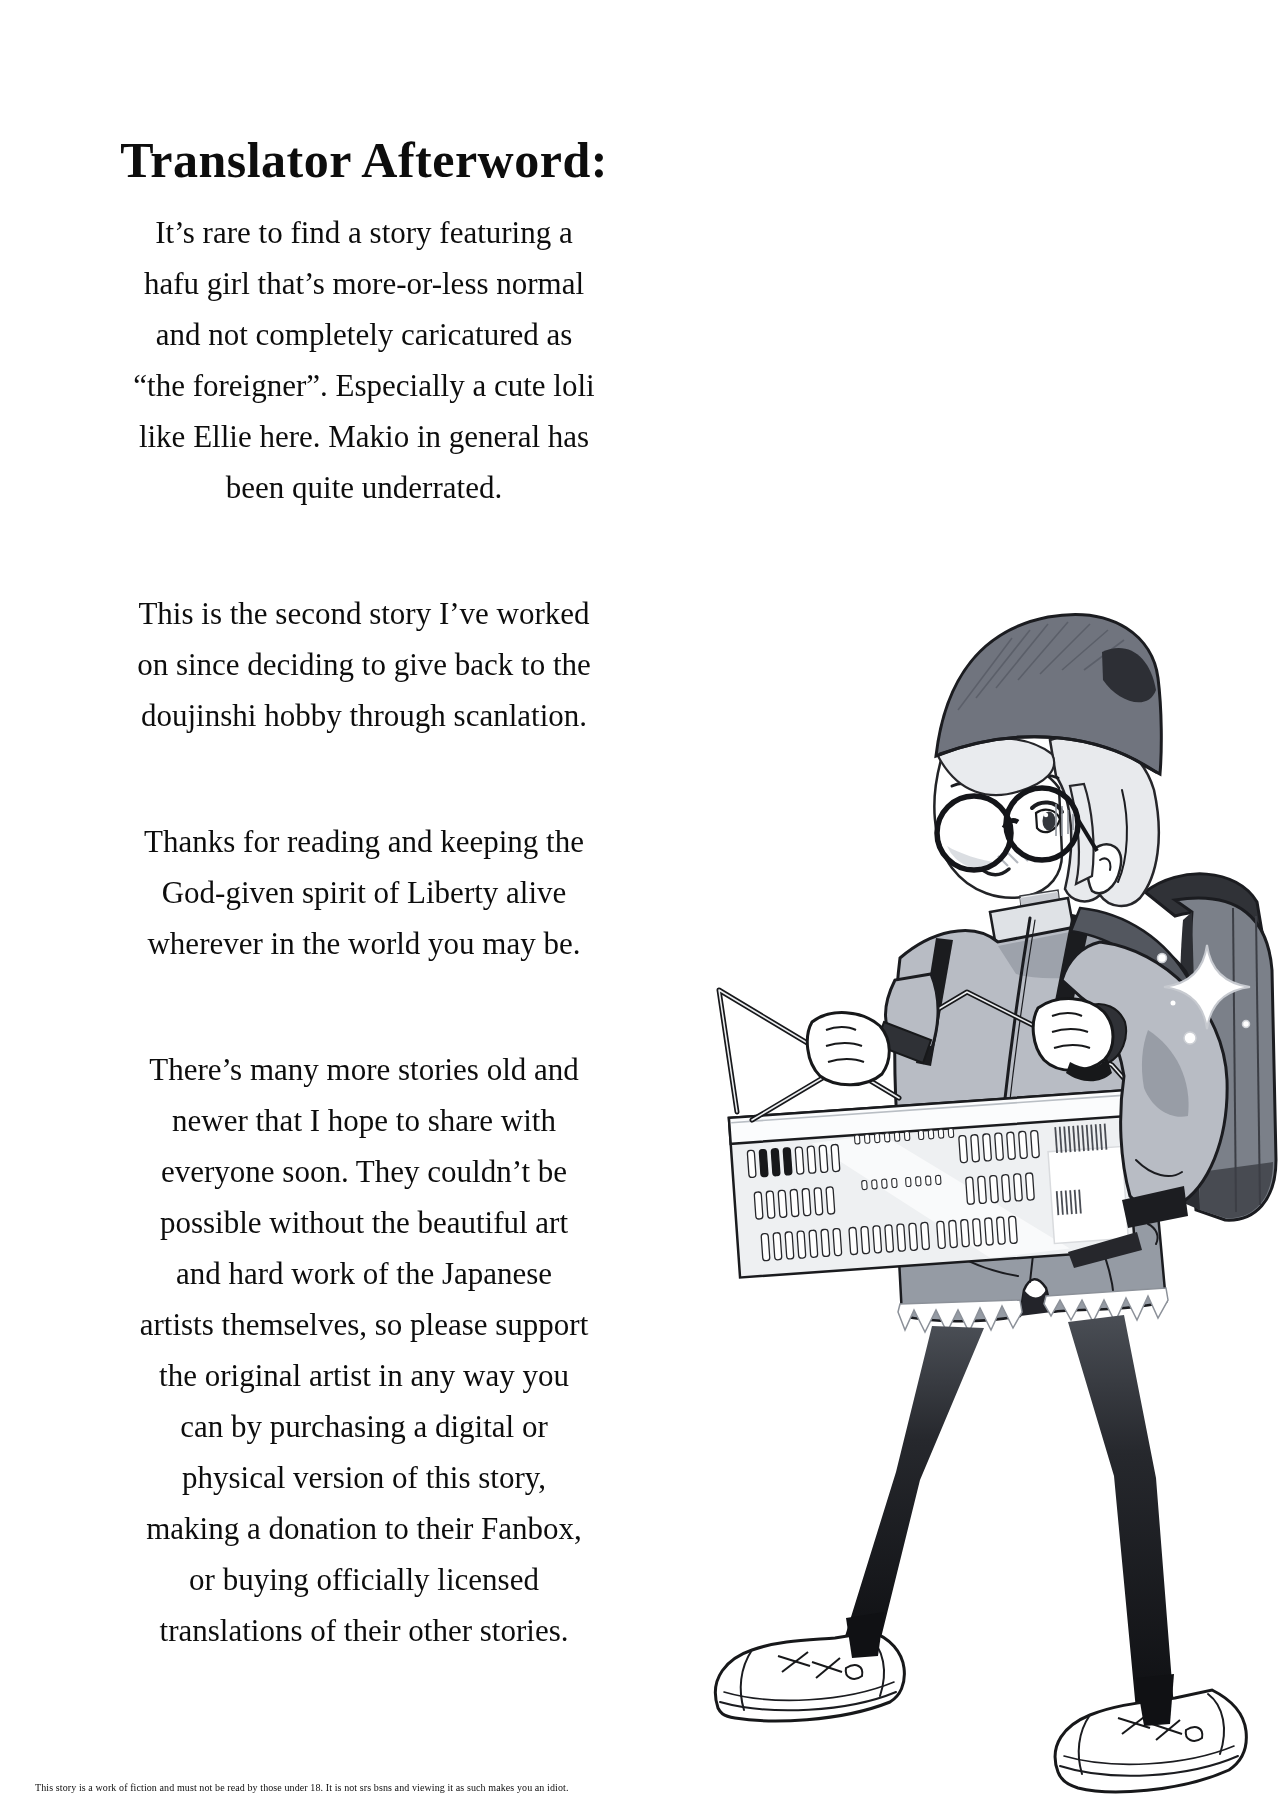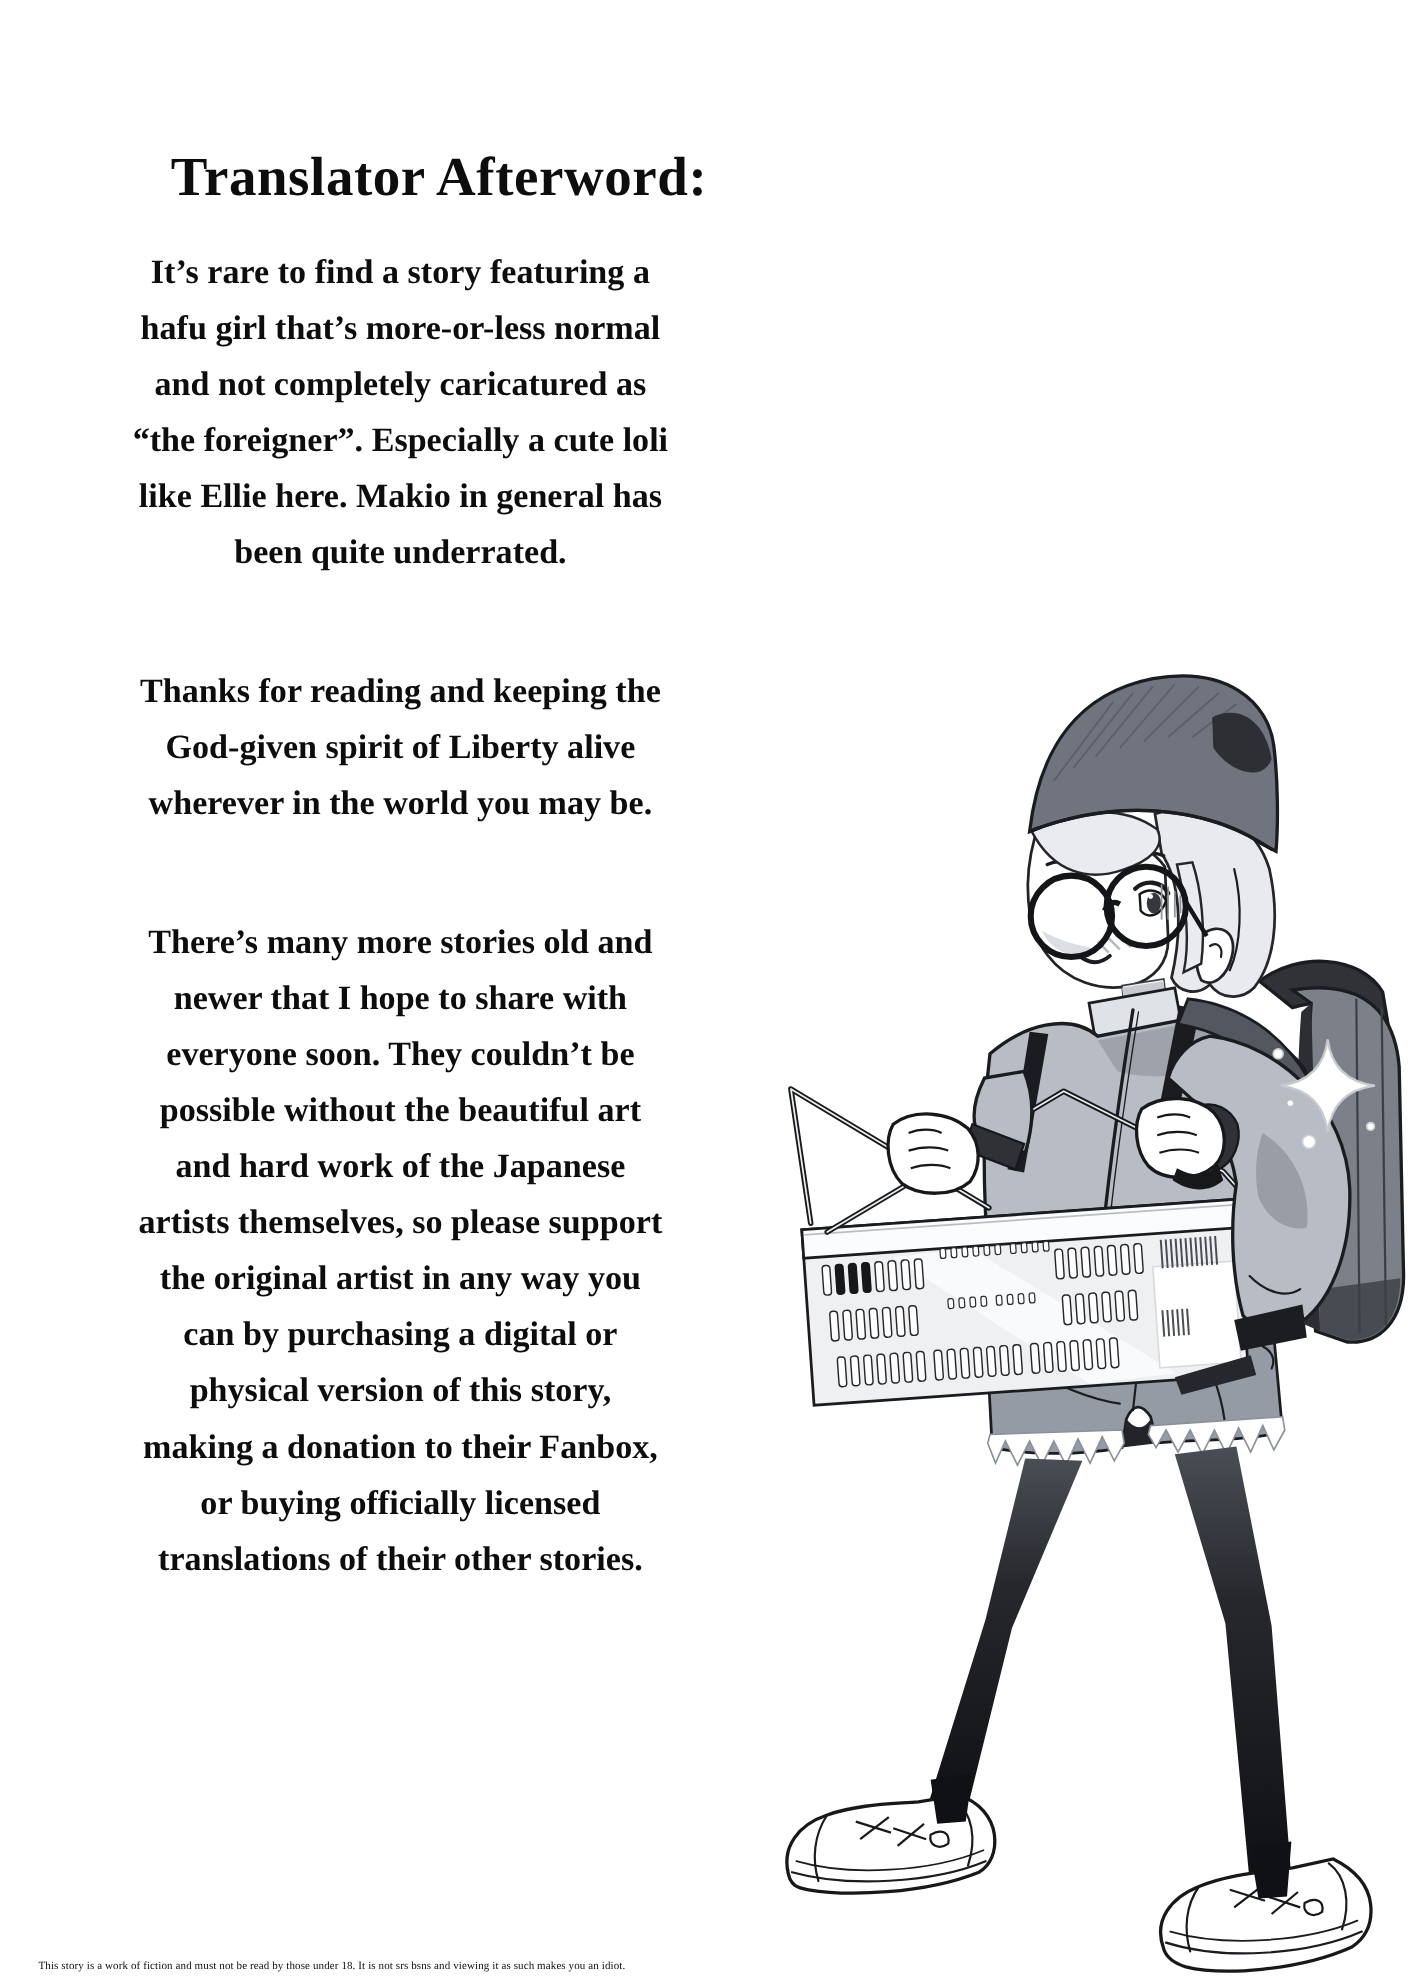--- a/index.html
+++ b/index.html
@@ -3,28 +3,28 @@
 <meta charset="utf-8">
 <style>
   html,body{margin:0;padding:0;}
   body{
     width:1280px;height:1807px;position:relative;overflow:hidden;
     background:#ffffff;color:#0d0d0d;
     font-family:"Liberation Serif", serif;
   }
   .page-title{
     position:absolute;left:85px;top:130px;width:558px;margin:0;
-    text-align:right;font-size:50px;font-weight:bold;line-height:60px;
+    text-align:center;font-size:50px;font-weight:bold;line-height:60px;
     letter-spacing:0.5px;
   }
   .text-column{
     position:absolute;left:85px;top:205px;width:558px;text-align:center;
   }
   .para{
-    font-size:31px;line-height:51px;font-weight:bold;margin:16px 0 75px 0;
+    font-size:31px;line-height:51px;font-weight:normal;margin:2px 0 75px 0;
     white-space:pre-line;
   }
   .disclaimer{
     position:absolute;left:35px;top:1782px;width:1000px;
     font-size:10px;font-weight:normal;letter-spacing:0.1px;
   }
   .illustration{
     position:absolute;left:600px;top:560px;width:680px;height:1247px;
   }
   .slot{fill:#ffffff;stroke:#26272b;stroke-width:1.3;}
@@ -40,20 +40,23 @@
 
 <h1 class="page-title">Translator Afterword:</h1>
 
 <div class="text-column">
   <p class="para">It’s rare to find a story featuring a
 hafu girl that’s more-or-less normal
 and not completely caricatured as
 “the foreigner”. Especially a cute loli
 like Ellie here. Makio in general has
 been quite underrated.</p>
+  <p class="para">This is the second story I’ve worked
+on since deciding to give back to the
+doujinshi hobby through scanlation.</p>
   <p class="para">Thanks for reading and keeping the
 God-given spirit of Liberty alive
 wherever in the world you may be.</p>
   <p class="para">There’s many more stories old and
 newer that I hope to share with
 everyone soon. They couldn’t be
 possible without the beautiful art
 and hard work of the Japanese
 artists themselves, so please support
 the original artist in any way you

